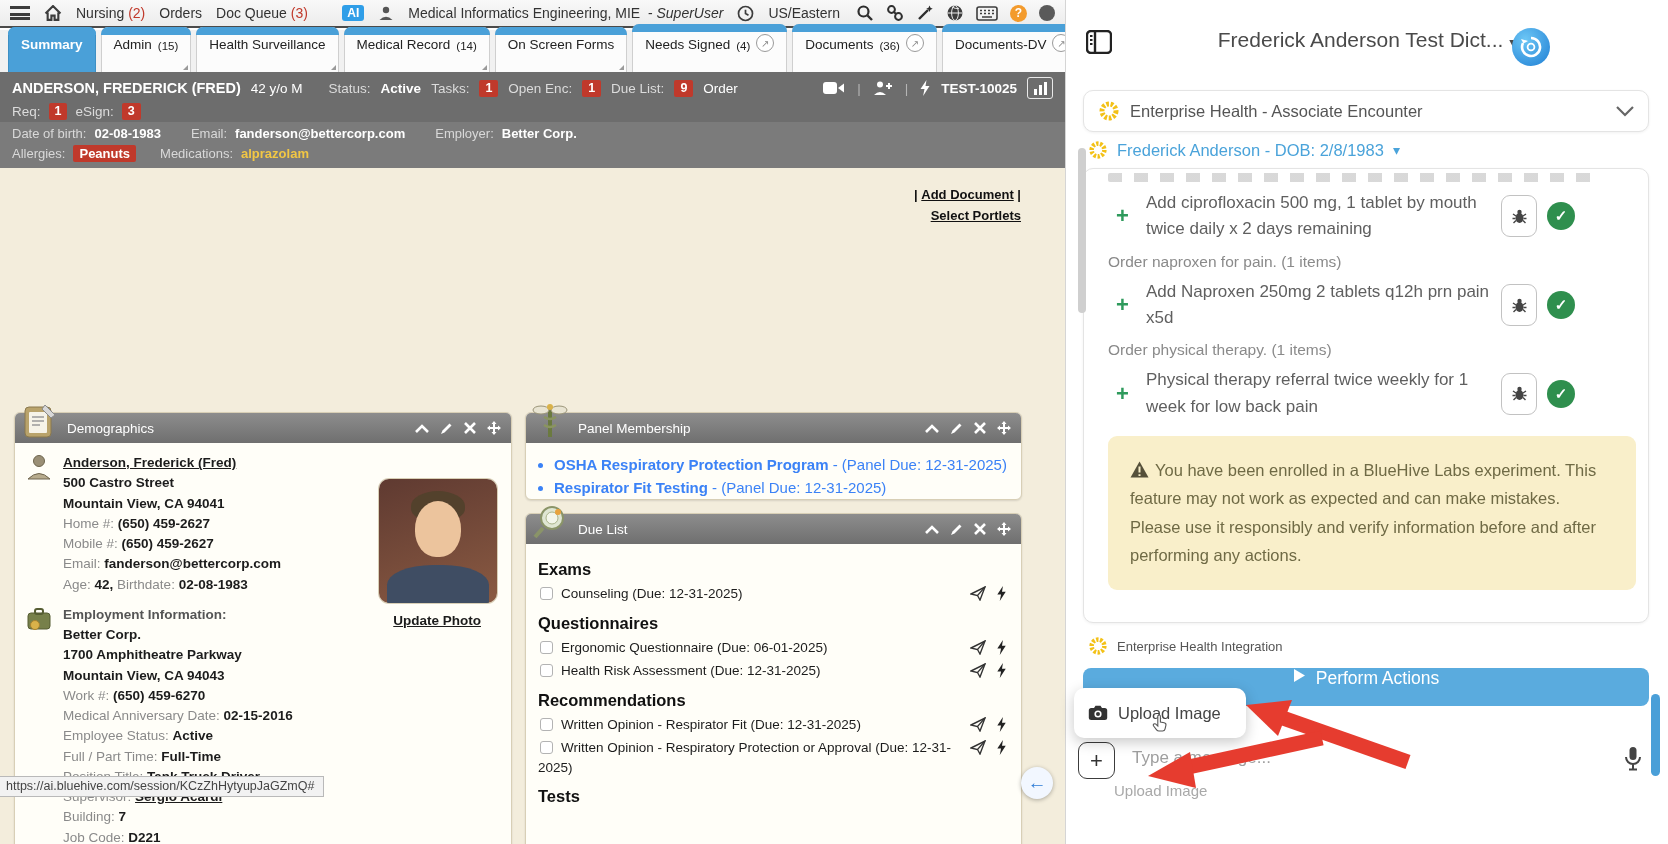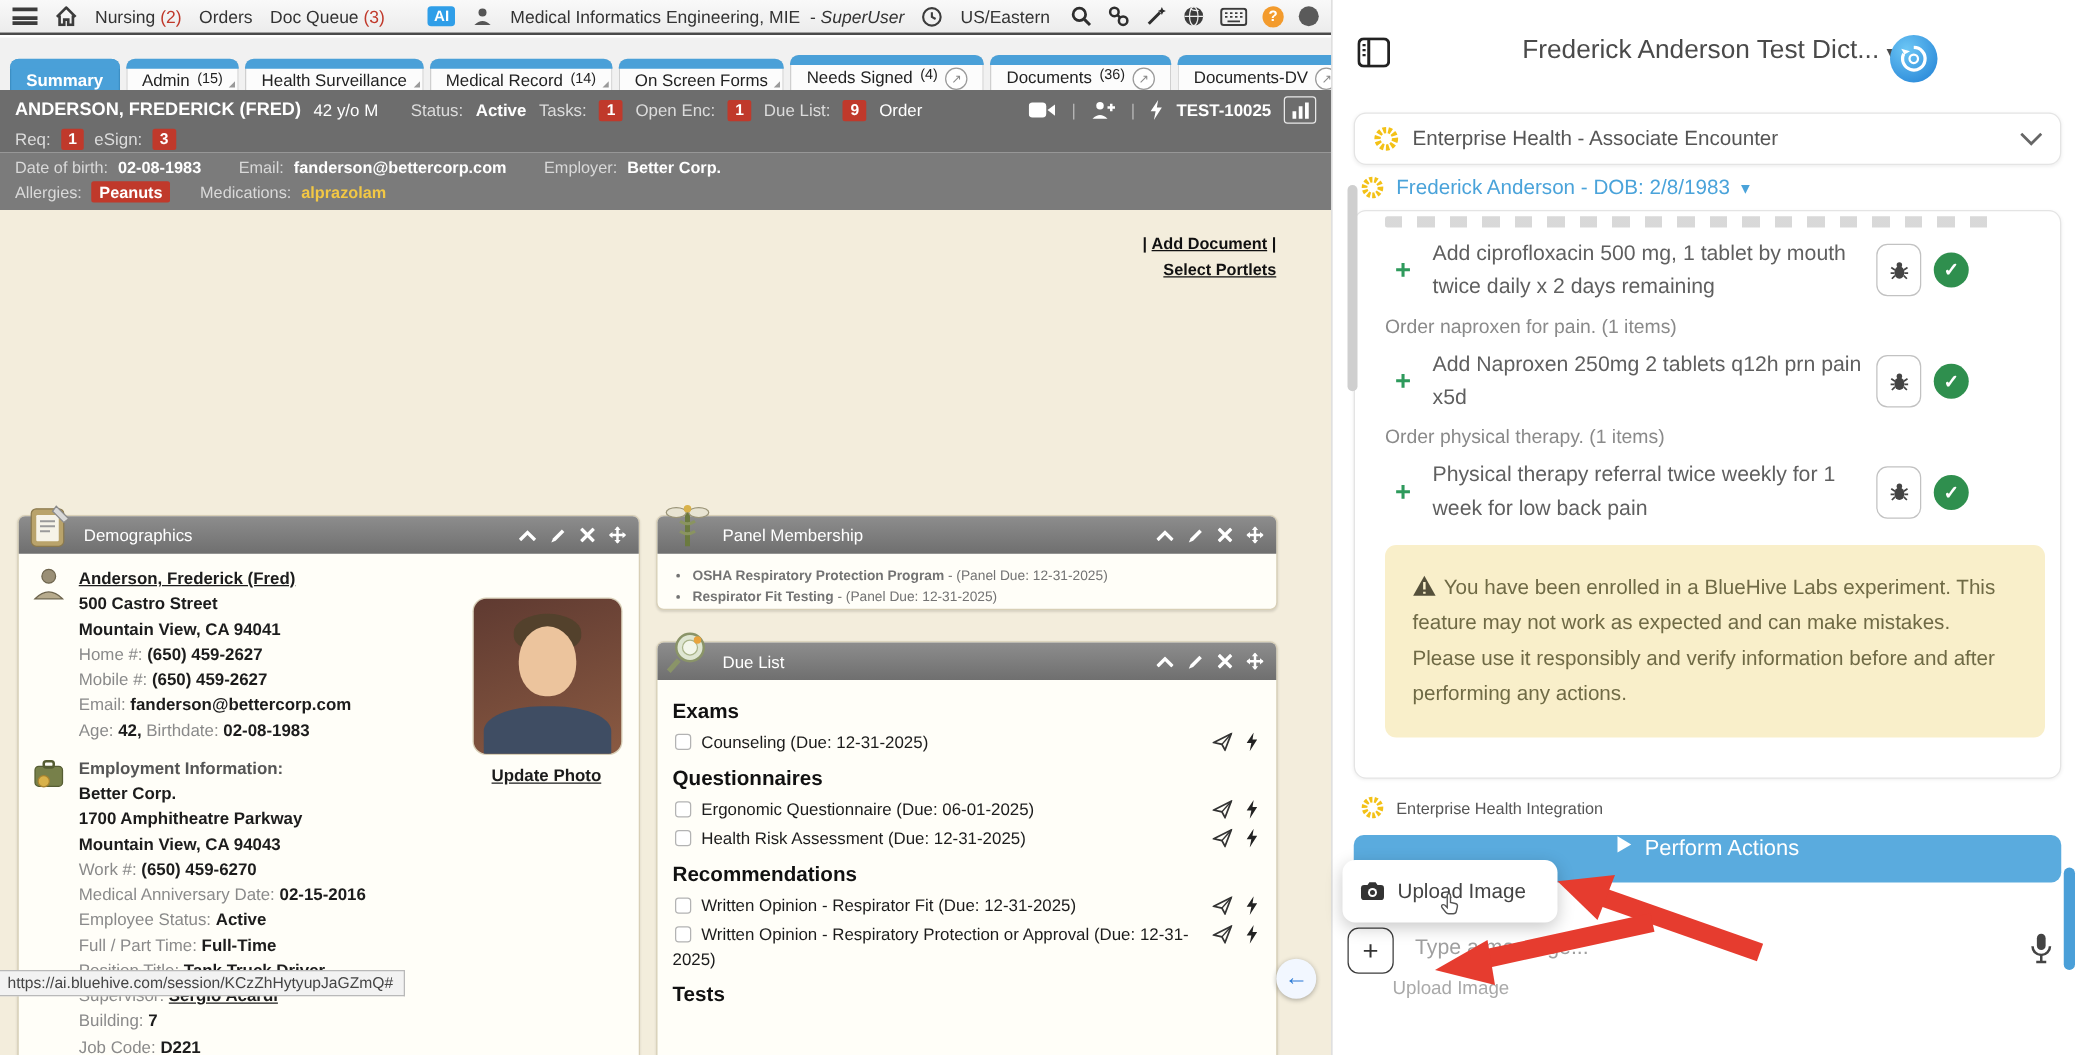--- a/index.html
+++ b/index.html
@@ -14,21 +14,21 @@
   .navlink { color:#333; }
   .cnt { color:#c0392b; }
   .aibadge { background:#2f9ee8; color:#fff; font-weight:bold; font-size:12px; padding:1px 5px; border-radius:3px; }
   .topicons { display:flex; align-items:center; gap:12px; margin-left:2px; }
   .itic { display:inline-flex; align-items:center; justify-content:center; }
   .helpdot { width:17px; height:17px; border-radius:50%; background:#f39b2d; color:#fff; font-weight:bold; font-size:12px; display:flex; align-items:center; justify-content:center; }
   .graydot { width:16px; height:16px; border-radius:50%; background:#5a5a5a; }
 
   
   #tabstrip { left:0; top:30px; width:1065px; height:42px; background:#f1f1f1; display:flex; align-items:flex-end; gap:5px; padding:6px 8px 0 8px; }
-  .tab { position:relative; background:#fcfcfc; border:1px solid #cfcfcf; border-bottom:none; border-radius:7px 7px 0 0; padding:9px 12px 0 12px; font-size:13.5px; color:#222; white-space:nowrap; display:flex; align-items:flex-start; gap:6px;margin-top:16px; }
+  .tab { position:relative; background:#fcfcfc; border:1px solid #cfcfcf; border-bottom:none; border-radius:7px 7px 0 0; padding:9px 12px 20px 12px; font-size:13.5px; color:#222; white-space:nowrap; display:flex; align-items:flex-end; gap:6px;margin-top:16px; }
   .tab::before { content:""; position:absolute; top:-1px; left:-1px; right:-1px; height:8px; background:#4aa0d8; border-radius:7px 7px 0 0; }
   .tab.active { background:#4aa0d8; color:#fff; font-weight:bold; border-color:#3d8fc4; }
   .tab .tcnt { font-size:11.5px; }
   .tab.has-menu::after { content:""; position:absolute; right:2px; bottom:2px; border-left:5px solid transparent; border-bottom:5px solid #9a9a9a; }
   .extlink { width:18px; height:18px; border:1.5px solid #9a9a9a; border-radius:50%; color:#8a8a8a; font-size:10px; display:inline-flex; align-items:center; justify-content:center; background:#fff; }
   .gearbox { width:30px; height:30px; border:1px solid #c4c4c4; border-radius:4px; background:#fdfdfd; display:flex; align-items:center; justify-content:center; margin-bottom:1px; }
 
   
   #patientbar { left:0; top:72px; width:1065px; height:50px; background:#6d6d6d; color:#fff; font-size:13.5px; }
   .pb-row1 { display:flex; align-items:center; gap:10px; padding:5px 12px 0 12px; }
@@ -68,22 +68,22 @@
   .ulink { font-weight:bold; color:#1c1c1c; text-decoration:underline; }
   .dgrp { display:flex; gap:8px; margin-bottom:10px; }
   .dgrp .gicon { flex:0 0 30px; }
   .bighdr { font-weight:bold; color:#555; }
   #photo { position:absolute; right:14px; top:36px; width:118px; height:124px; border-radius:10px; background:linear-gradient(160deg,#5f3a31,#8a5a42); overflow:hidden; box-shadow:0 0 0 1px #d8cfb6; }
   #photo .hair { position:absolute; left:32px; top:12px; width:54px; height:30px; background:#53412c; border-radius:50% 50% 40% 40%; }
   #photo .face { position:absolute; left:36px; top:22px; width:46px; height:56px; background:#ecc49d; border-radius:50% 50% 46% 46%; }
   #photo .shirt { position:absolute; left:8px; bottom:-6px; width:102px; height:44px; background:#3f4d63; border-radius:45% 45% 0 0; }
   #updphoto { position:absolute; right:30px; top:168px; font-size:13.5px; }
 
-  #panelmem { left:525px; top:244px; width:497px; height:76px; }
-  #panelmem ul { margin:10px 0 0 28px; font-size:11px; color:#737373; line-height:1.55; }
+  #panelmem { left:525px; top:244px; width:497px; height:88px; }
+  #panelmem ul { margin:10px 0 0 28px; font-size:15px; color:#3b82f6; line-height:1.55; }
   #panelmem .pm-name { font-weight:bold; }
 
   #duelist { left:525px; top:345px; width:497px; height:418px; }
   .dl-body { padding:8px 10px 10px 12px; }
   .dl-sec { font-weight:bold; font-size:16.5px; color:#111; margin:8px 0 3px 0; }
   .dl-row { position:relative; padding:2px 58px 2px 0; font-size:13.5px; color:#1c1c1c; line-height:1.45; }
   .cbx { display:inline-block; width:13px; height:13px; border:1.5px solid #b3b3b3; border-radius:3px; background:#fff; margin:0 8px -2px 2px; }
   .rowics { position:absolute; right:4px; top:4px; display:flex; gap:11px; align-items:center; }
 
   

